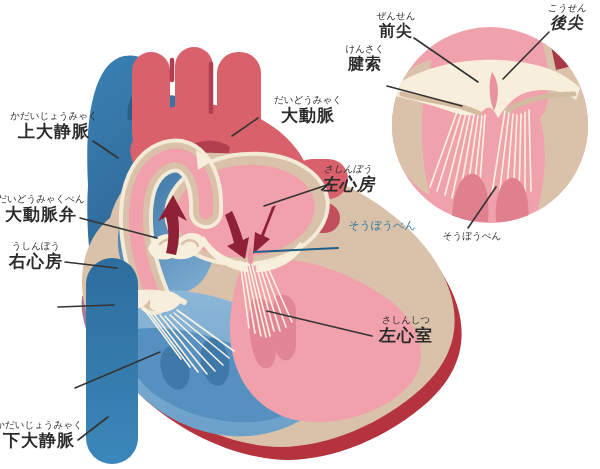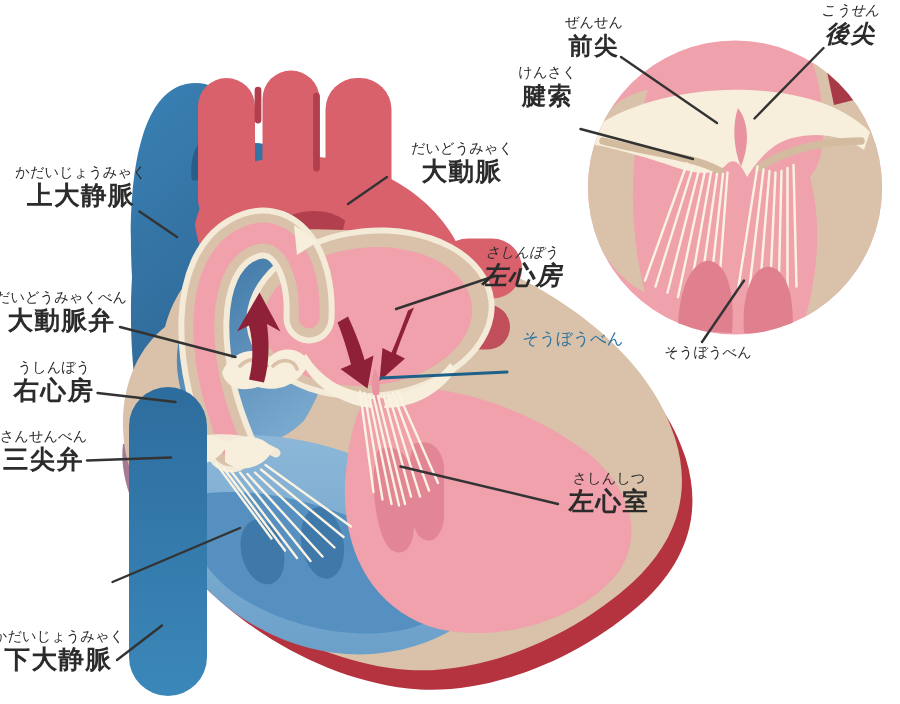--- a/index.html
+++ b/index.html
@@ -175,24 +175,20 @@
     <span class="main">上大静脈</span>
   </div>
   <div class="label" style="left:41px;top:194px;">
     <span class="ruby">だいどうみゃくべん</span>
     <span class="main">大動脈弁</span>
   </div>
   <div class="label" style="left:36px;top:241px;">
     <span class="ruby">うしんぼう</span>
     <span class="main">右心房</span>
   </div>
-  <div class="label" style="left:29px;top:287px;">
-    <span class="ruby">さんせんべん</span>
-    <span class="main">三尖弁</span>
-  </div>
   <div class="label" style="left:39px;top:420px;">
     <span class="ruby">かだいじょうみゃく</span>
     <span class="main">下大静脈</span>
   </div>
   <div class="label" style="left:308px;top:95px;">
     <span class="ruby">だいどうみゃく</span>
     <span class="main">大動脈</span>
   </div>
   <div class="label" style="left:348px;top:164px;font-style:italic;">
     <span class="ruby">さしんぼう</span>

